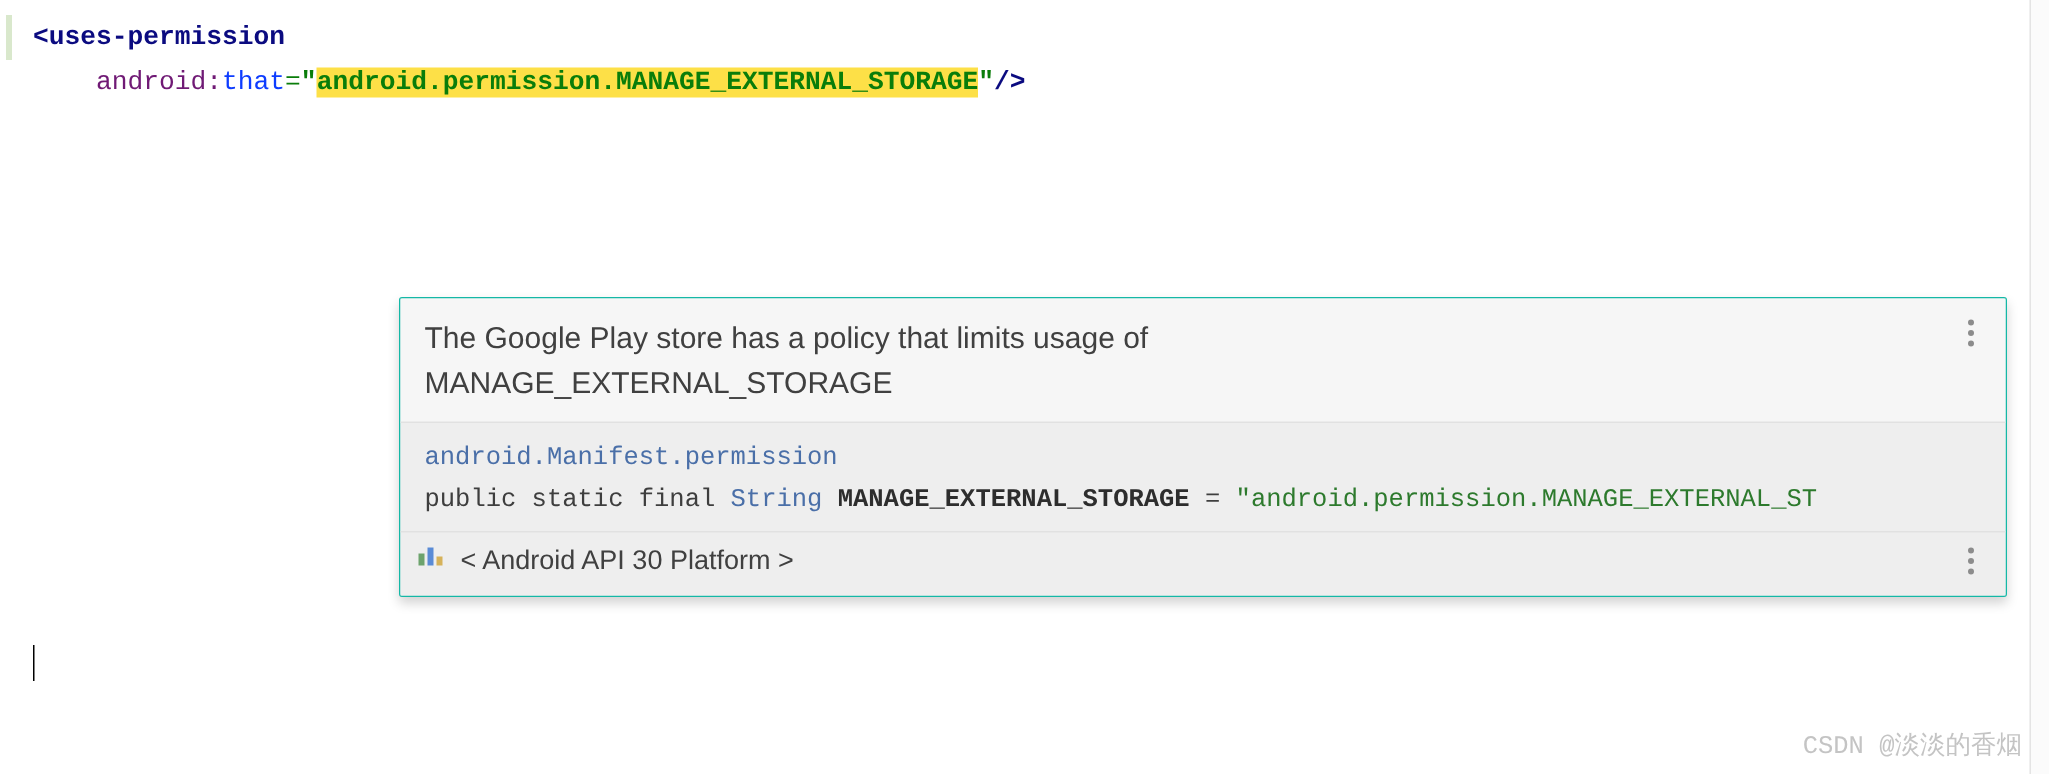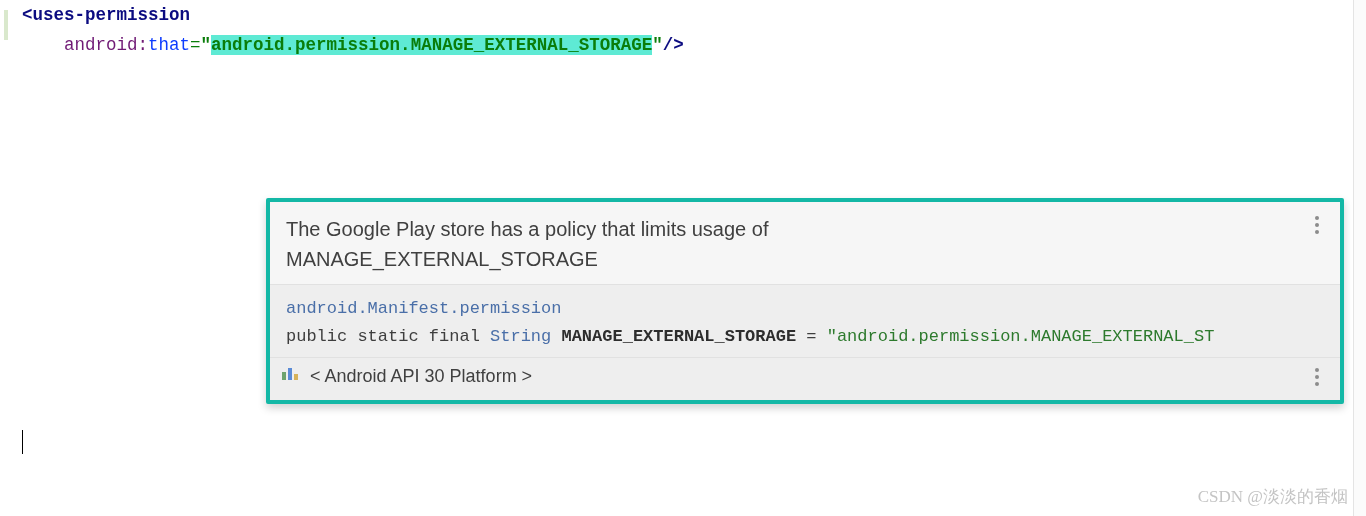--- a/index.html
+++ b/index.html
@@ -1,46 +1,46 @@
 <!DOCTYPE html>
 <html><head>
 <meta charset="utf-8">
 <style>
   html,body{margin:0;padding:0;width:1366px;height:516px;background:#fff;font-family:Arial,Helvetica,sans-serif;overflow:hidden}
-  .editor{position:relative;}
+  .editor{position:relative;padding-top:10px}
   .line-marker{position:absolute;left:4px;top:10px;width:4px;height:30px;background:#d9e8cc}
   .code{font-family:Consolas,Menlo,'Courier New',monospace;font-size:17.5px;line-height:30px;white-space:pre;padding-left:22px;color:#333}
   .tag-br{color:#0b0b80;font-weight:600}
   .tag-name{color:#0b0b80;font-weight:600}
   .attr-ns{color:#701a75}
   .attr-name{color:#0d3cff}
   .eq{color:#0a7d0a}
   .val-quote{color:#0a7d0a;font-weight:600}
   .val-str{color:#0a7d0a;font-weight:600}
-  .hl{background:#5eead4}
+  .hl{background:#fde047}
   .right-gutter{position:absolute;right:0;top:0;width:12px;height:516px;background:#fbfbfb;border-left:1px solid #e4e4e4}
-  .tooltip{position:absolute;left:266px;top:198px;width:1070px;background:#f6f6f6;border:4px solid #14b8a6;border-radius:2px;box-shadow:0 4px 8px rgba(0,0,0,.18)}
+  .tooltip{position:absolute;left:266px;top:198px;width:1070px;background:#f6f6f6;border:1px solid #14b8a6;border-radius:2px;box-shadow:0 4px 8px rgba(0,0,0,.18)}
   .tooltip .top{display:flex;align-items:flex-start;padding:12px 12px 10px 16px;border-bottom:1px solid #e1e1e1;background:#f6f6f6}
   .tooltip .top .txt{flex:1;font-size:20px;color:#404040;line-height:30px}
   .menu-dots{width:22px;height:22px;display:flex;flex-direction:column;justify-content:center;align-items:center;gap:3px;cursor:pointer;margin-left:8px}
   .menu-dots span{width:4px;height:4px;border-radius:50%;background:#8c8c8c;display:block}
   .doc{background:#eeeeee;padding:10px 16px 6px 16px;font-family:Consolas,Menlo,'Courier New',monospace;font-size:17px;line-height:28px;color:#3e3e3e;white-space:nowrap;overflow:hidden}
   .doc .class-link{color:#4a6fa8}
   .doc .kw{color:#3e3e3e}
   .doc .str-type{color:#4a6fa8}
   .doc .fld{font-weight:700;color:#2d2d2d}
   .doc .str-lit{color:#2d7a2d}
   .src-row{display:flex;align-items:flex-start;padding:8px 12px 12px 12px;background:#eeeeee;border-top:1px solid #e1e1e1}
   .src-row .icon{width:18px;height:14px;margin-right:10px;position:relative}
   .src-row .icon .bar{position:absolute;bottom:0;width:4px}
   .src-row .icon .b1{left:0;height:8px;background:#6da36d}
   .src-row .icon .b2{left:6px;height:12px;background:#5a8bd6}
   .src-row .icon .b3{left:12px;height:6px;background:#d6b25a}
   .src-row .label{flex:1;font-family:Arial,Helvetica,sans-serif;font-size:18px;color:#404040}
-  .watermark{position:absolute;right:18px;bottom:8px;font-size:17px;color:#c4c4c4;font-family:Liberation Serif, serif}
+  .watermark{position:absolute;right:18px;bottom:8px;font-size:17px;color:#c4c4c4;font-family:Liberation Mono, monospace}
   .caret{position:absolute;left:22px;top:430px;width:1px;height:24px;background:#000}
 </style>
 </head>
 <body>
 
 <div class="editor">
   <div class="line-marker"></div>
 
   <div class="code"><span class="tag-br">&lt;</span><span class="tag-name">uses-permission</span></div>
 

